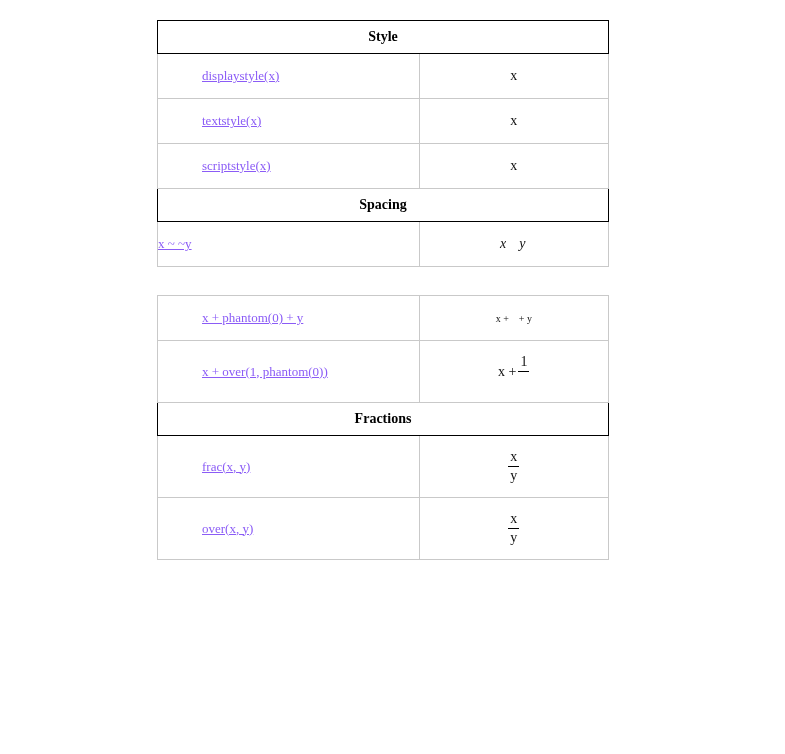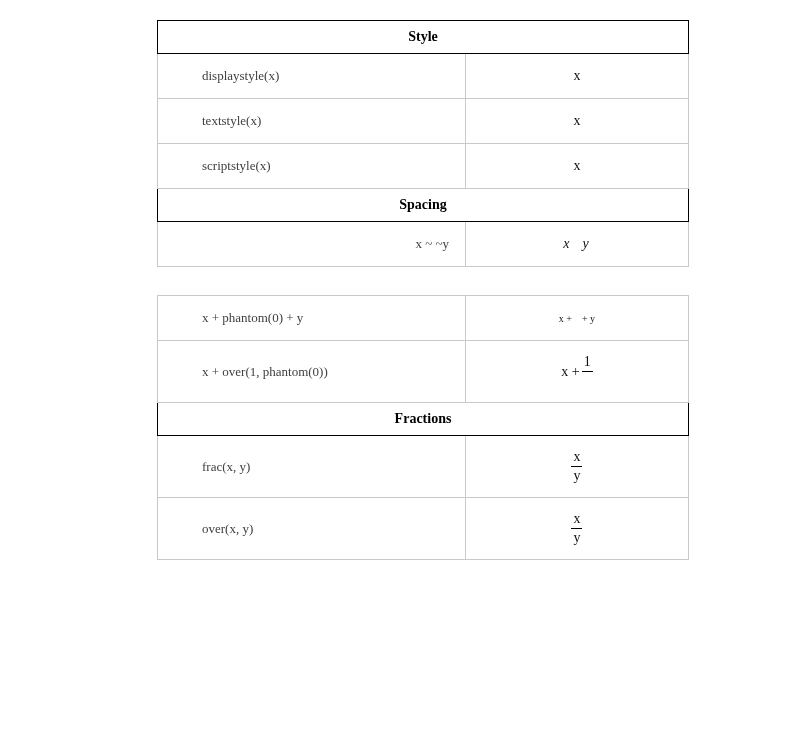--- a/index.html
+++ b/index.html
@@ -5,46 +5,47 @@
   * { box-sizing: border-box; }
   body {
     margin: 0;
     padding: 20px 0;
     background: #ffffff;
     font-family: Georgia, 'Times New Roman', serif;
     width: 785px;
     height: 754px;
   }
   .wrap {
-    width: 532px;
+    width: 452px;
     margin-left: 157px;
   }
   table.block {
     width: 100%;
     border-collapse: collapse;
     margin-bottom: 28px;
   }
   table.block td, table.block th {
     border: 1px solid #c9c9c9;
     vertical-align: middle;
   }
   table.block th.section {
     border: 1px solid #000;
     font-weight: bold;
     text-align: center;
     padding: 8px 0;
     font-size: 14px;
     color: #000;
   }
   table.block td.code {
-    color: #404040;
+    color: #8b5cf6;
     font-size: 13px;
     padding: 9px 16px 9px 44px;
     width: 58%;
     font-family: Georgia, serif;
+    text-decoration: underline;
   }
   table.block td.render {
     text-align: center;
     font-family: Georgia, 'Times New Roman', serif;
     font-size: 14px;
     color: #111;
     padding: 14px 0;
   }
   
   .sz-display { font-size: 15px; }
@@ -96,21 +97,21 @@
     <tr>
       <td class="code">scriptstyle(x)</td>
       <td class="render sz-script"><span class="expr">x</span></td>
     </tr>
 
     <tr>
           <th class="section" colspan="2">Spacing</th>
         </tr>
 
     <tr>
-      <td class="code" style="text-align:right; padding-left:0;">x ~ ~y</td>
+      <td class="code" style="text-align:left; padding-left:0;">x ~ ~y</td>
       <td class="render"><span class="expr spacing-x">x&nbsp;&nbsp;y</span></td>
     </tr>
   </tbody>
     </table>
 
   <table class="block">
     <tbody>
         <tr class="tallrow">
       <td class="code">x + phantom(0) + y</td>
       <td class="render">

